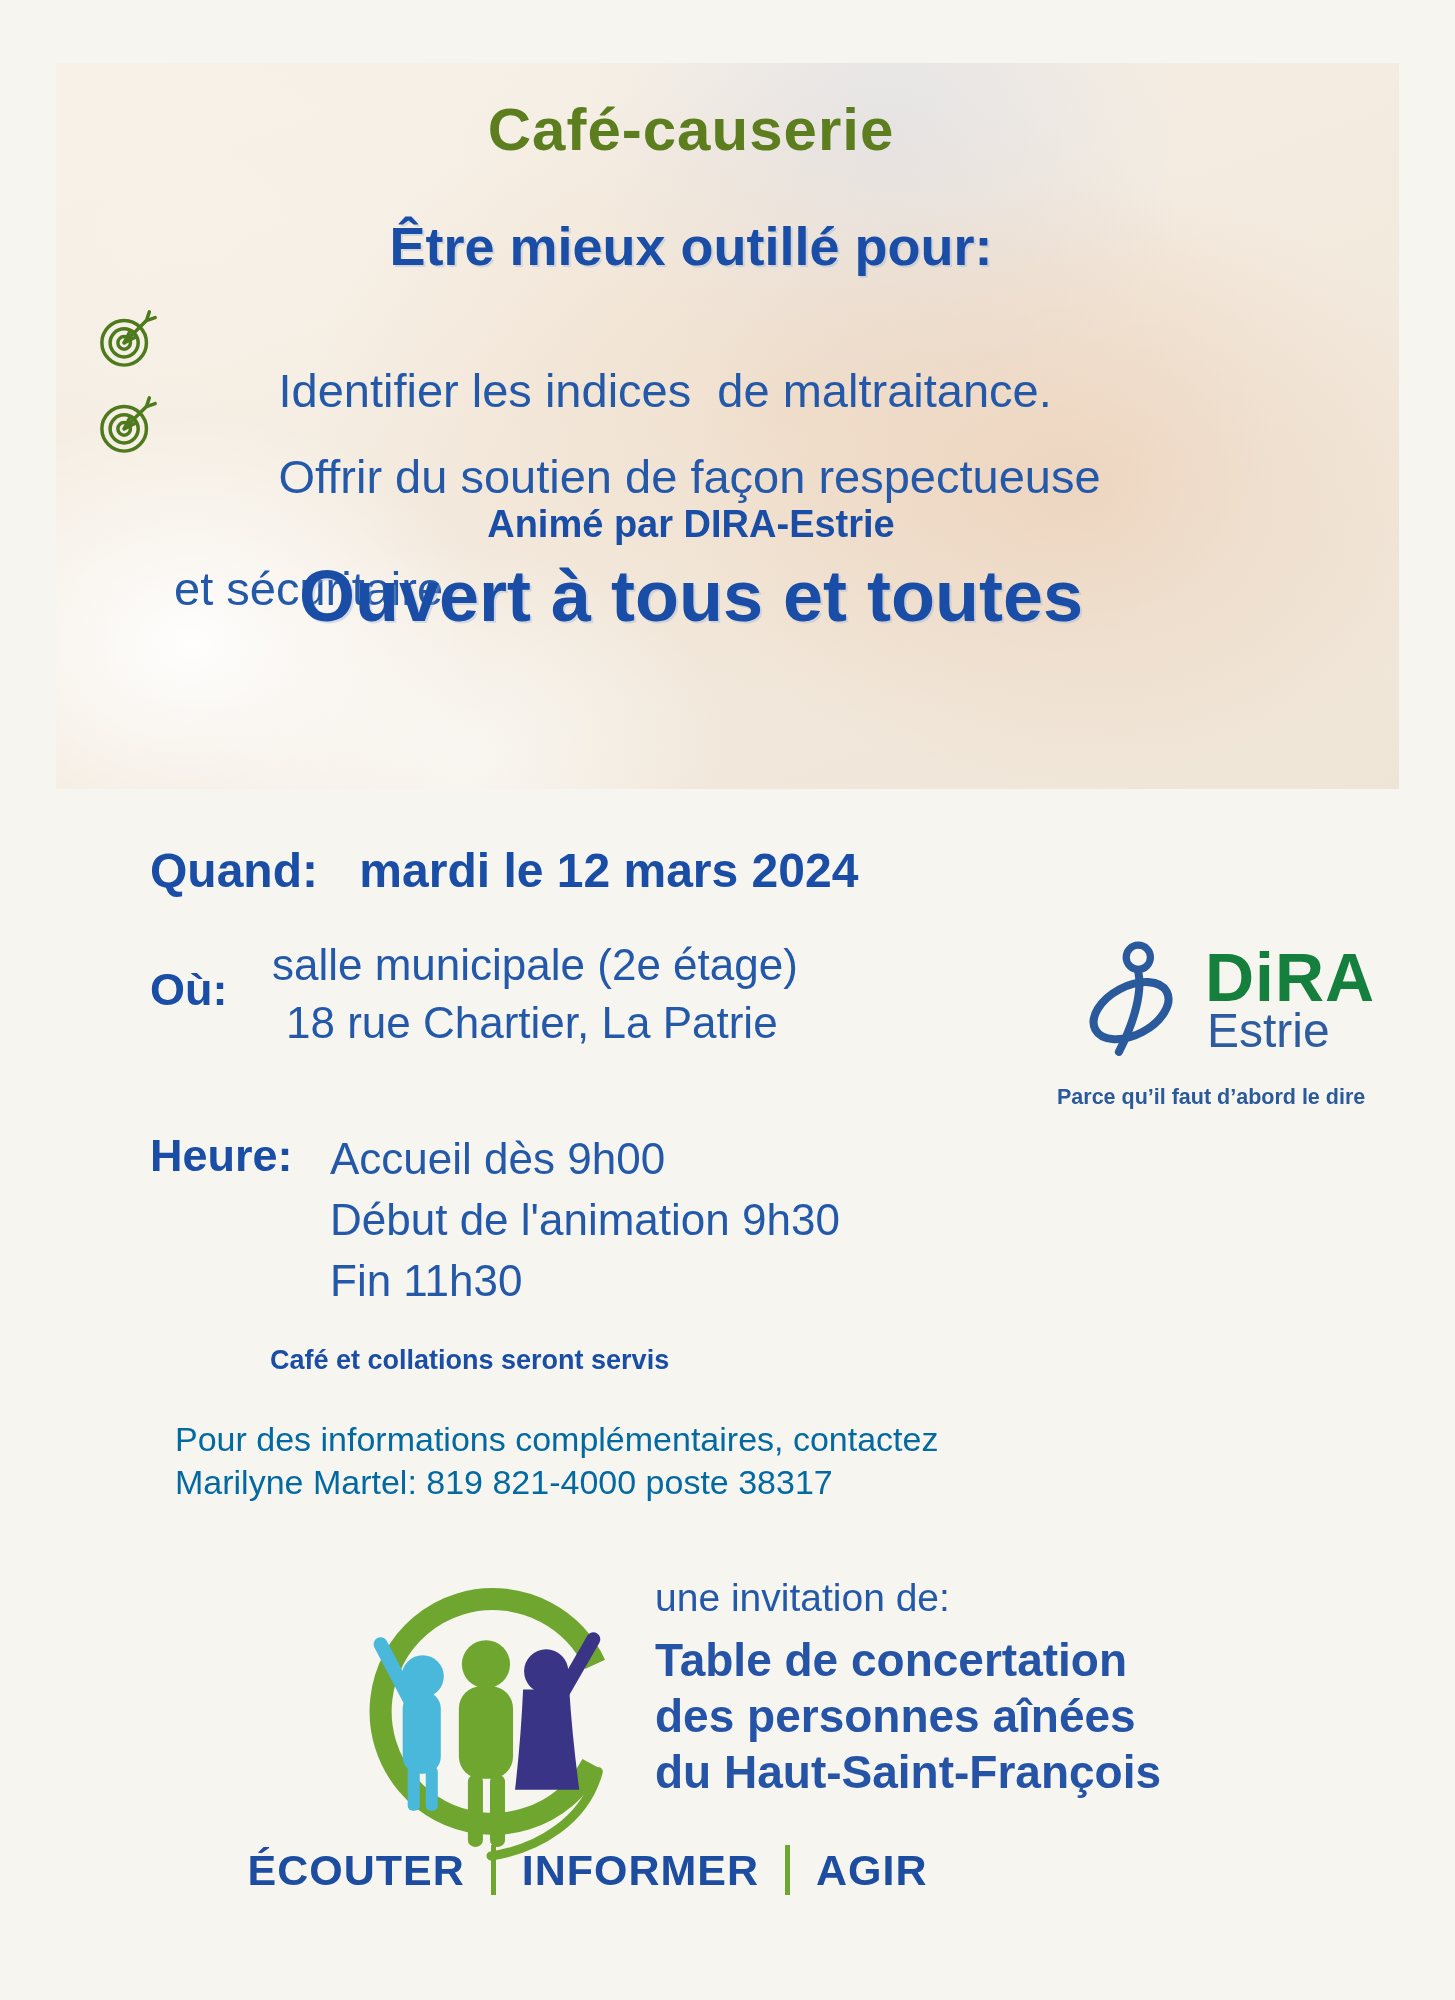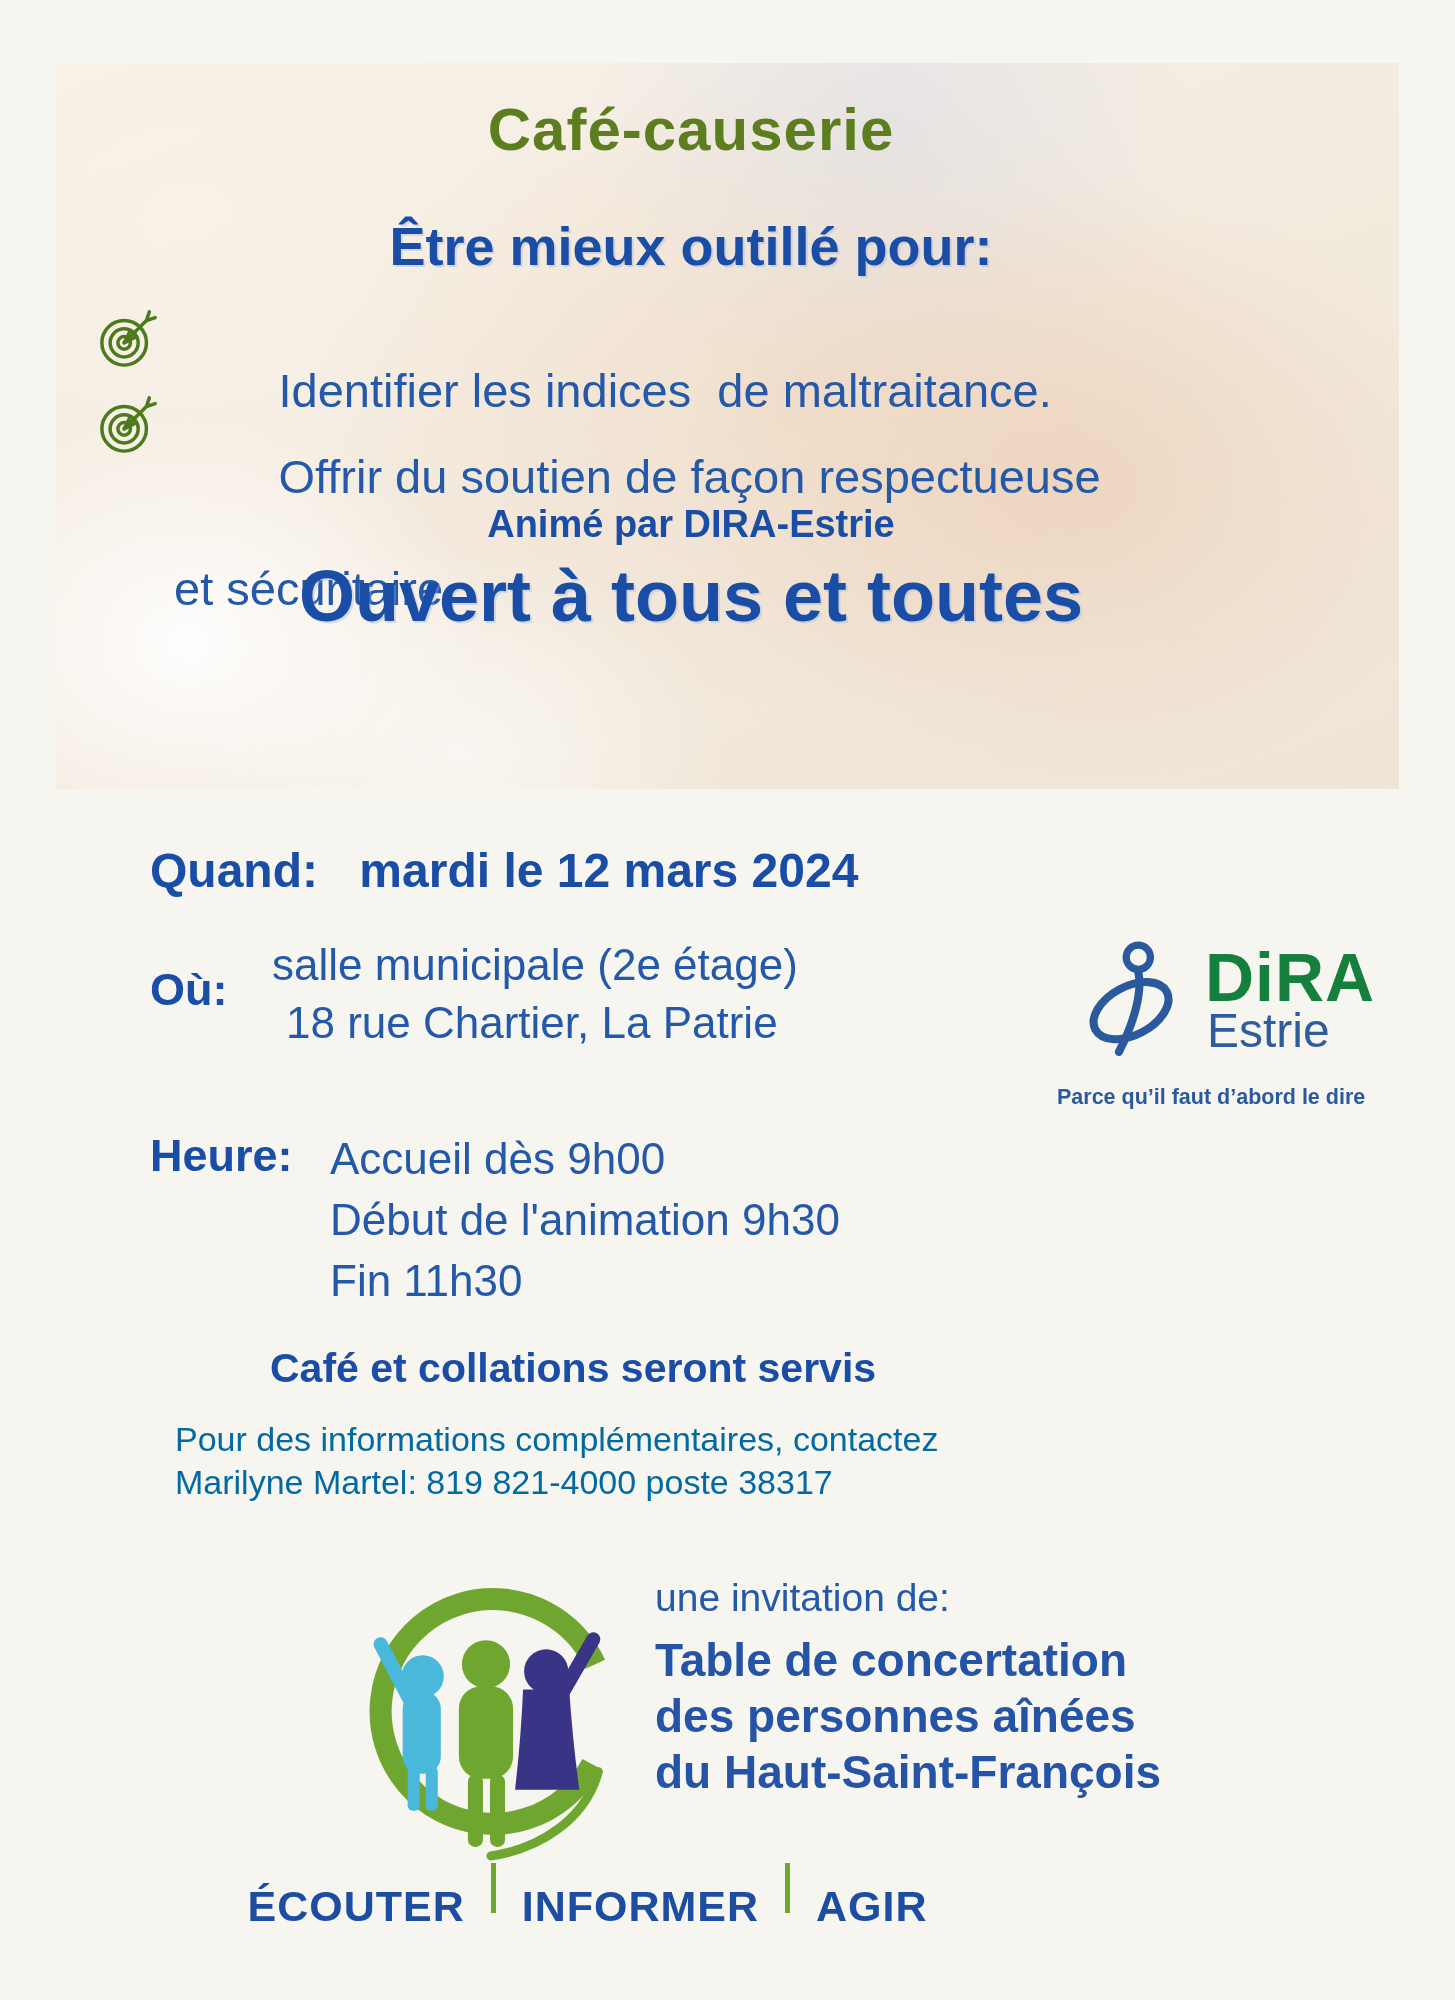--- a/index.html
+++ b/index.html
@@ -49,21 +49,21 @@
   .abs { position:absolute; }
   .lbl { font-weight:bold; color:#1a4da6; }
   .val { color:#2458a9; }
   .quand-line { left:150px; top:843px; font-size:48px; font-weight:bold;text-align:right; }
   .quand-line .val { color:#1a4da6; margin-left:28px; }
   .ou-label { left:150px; top:964px; font-size:45px; }
   .ou-lines { left:272px; top:936px; font-size:44px; line-height:58px; }
   .ou-lines .l2 { margin-left:14px; }
   .heure-label { left:150px; top:1130px; font-size:45px; }
   .heure-lines { left:330px; top:1128px; font-size:44px; line-height:61px; }
-  .cafe-note { left:270px; top:1345px; font-size:41px; font-weight:bold; }
+  .cafe-note { left:270px; top:1345px; font-size:27px; font-weight:bold; }
   .contact { left:175px; top:1418px; font-size:34px; line-height:43px; color:#0369a1; }
   
   .dira { left:1035px; top:915px; width:370px; height:215px; }
   .dira .mark { position:absolute; left:50px; top:15px; width:105px; height:150px; }
   .dira .name {
     position:absolute; left:170px; top:28px; font-size:68px; font-weight:bold;
     color:#15803d; letter-spacing:1px; line-height:1;
   }
   .dira .region {
     position:absolute; left:172px; top:92px; font-size:48px; color:#2d5d9f; line-height:1;
@@ -77,21 +77,21 @@
   .table-mark { left:352px; top:1576px; width:292px; height:296px; }
   .table-name {
     left:655px; top:1632px; font-size:46px; font-weight:bold; 
     line-height:56px; color:#2553a6;
   }
   
   .footer {
     left:0; top:1845px; width:1175px;
     display:flex; justify-content:center; align-items:center; gap:26px;
   }
-  .footer .word { font-size:43px; font-weight:bold; color:#1d4da0; letter-spacing:1px;margin-top:37px; }
+  .footer .word { font-size:43px; font-weight:bold; color:#1d4da0; letter-spacing:1px; }
   .footer .bar { width:5px; height:50px; background:#6fa62f; }
 </style>
 </head>
 <body>
 
 <div class="page">
 
   <div class="photo">
 
     <div class="centered title">Café-causerie</div>

